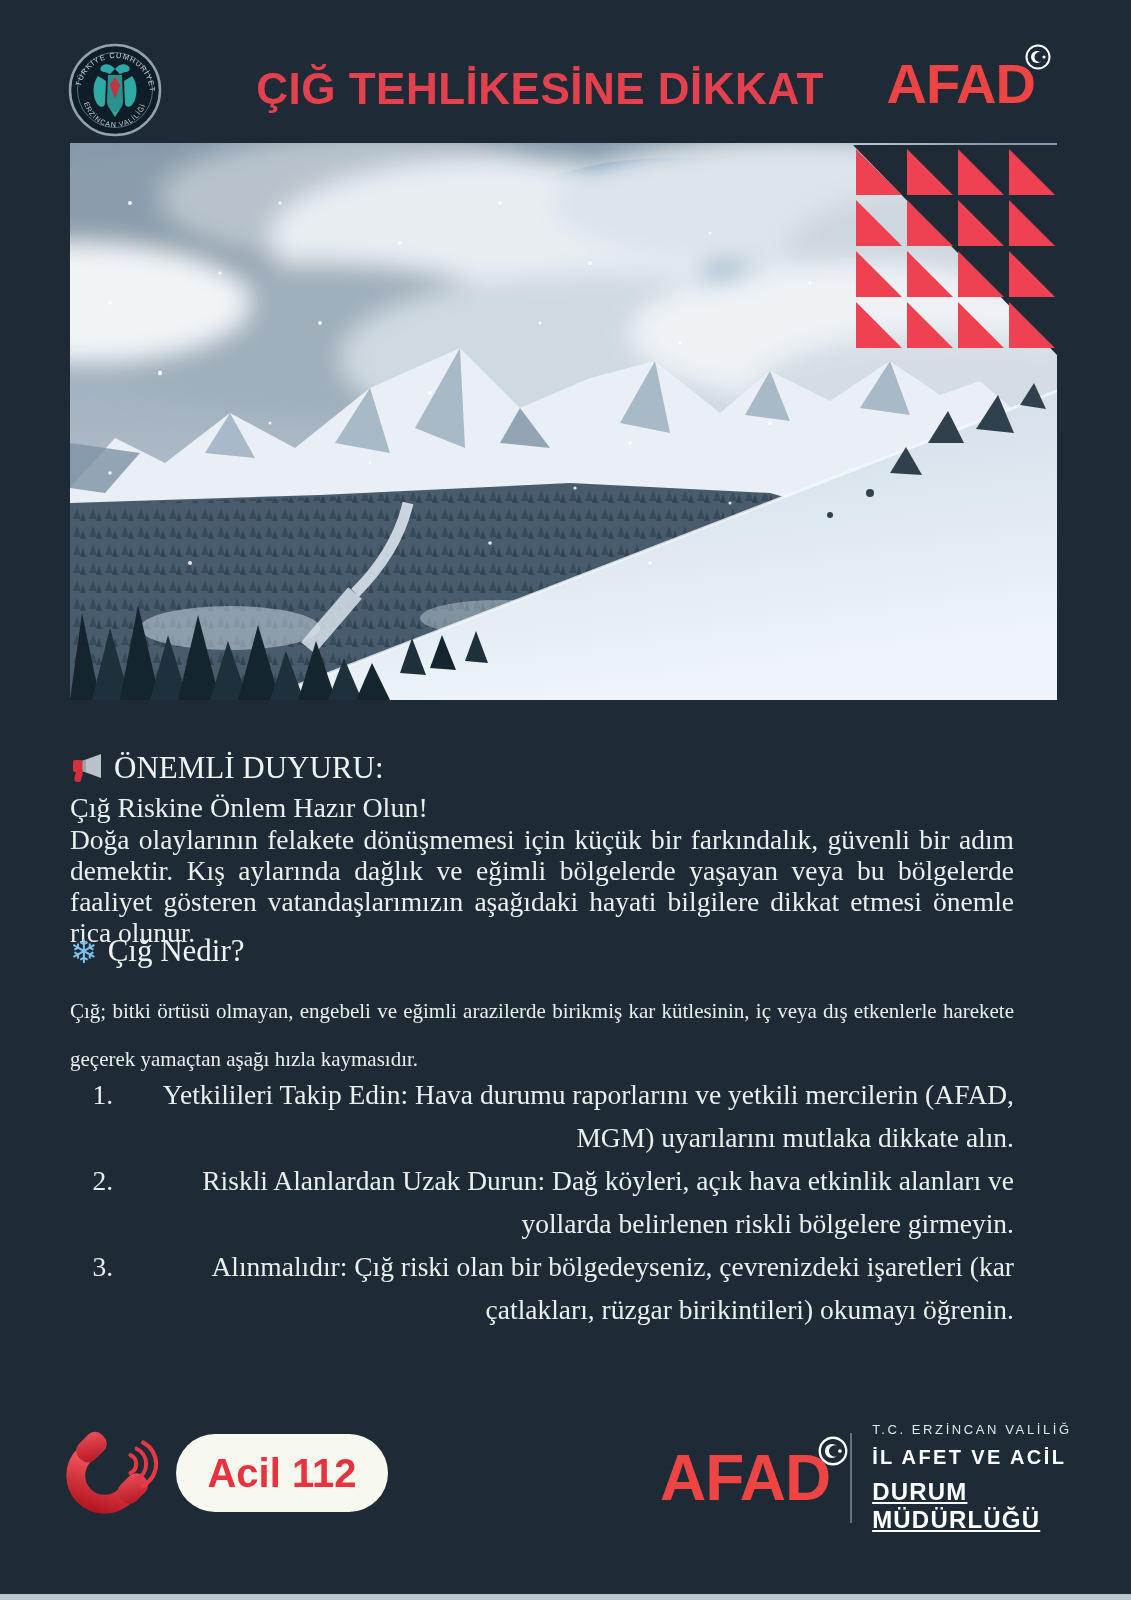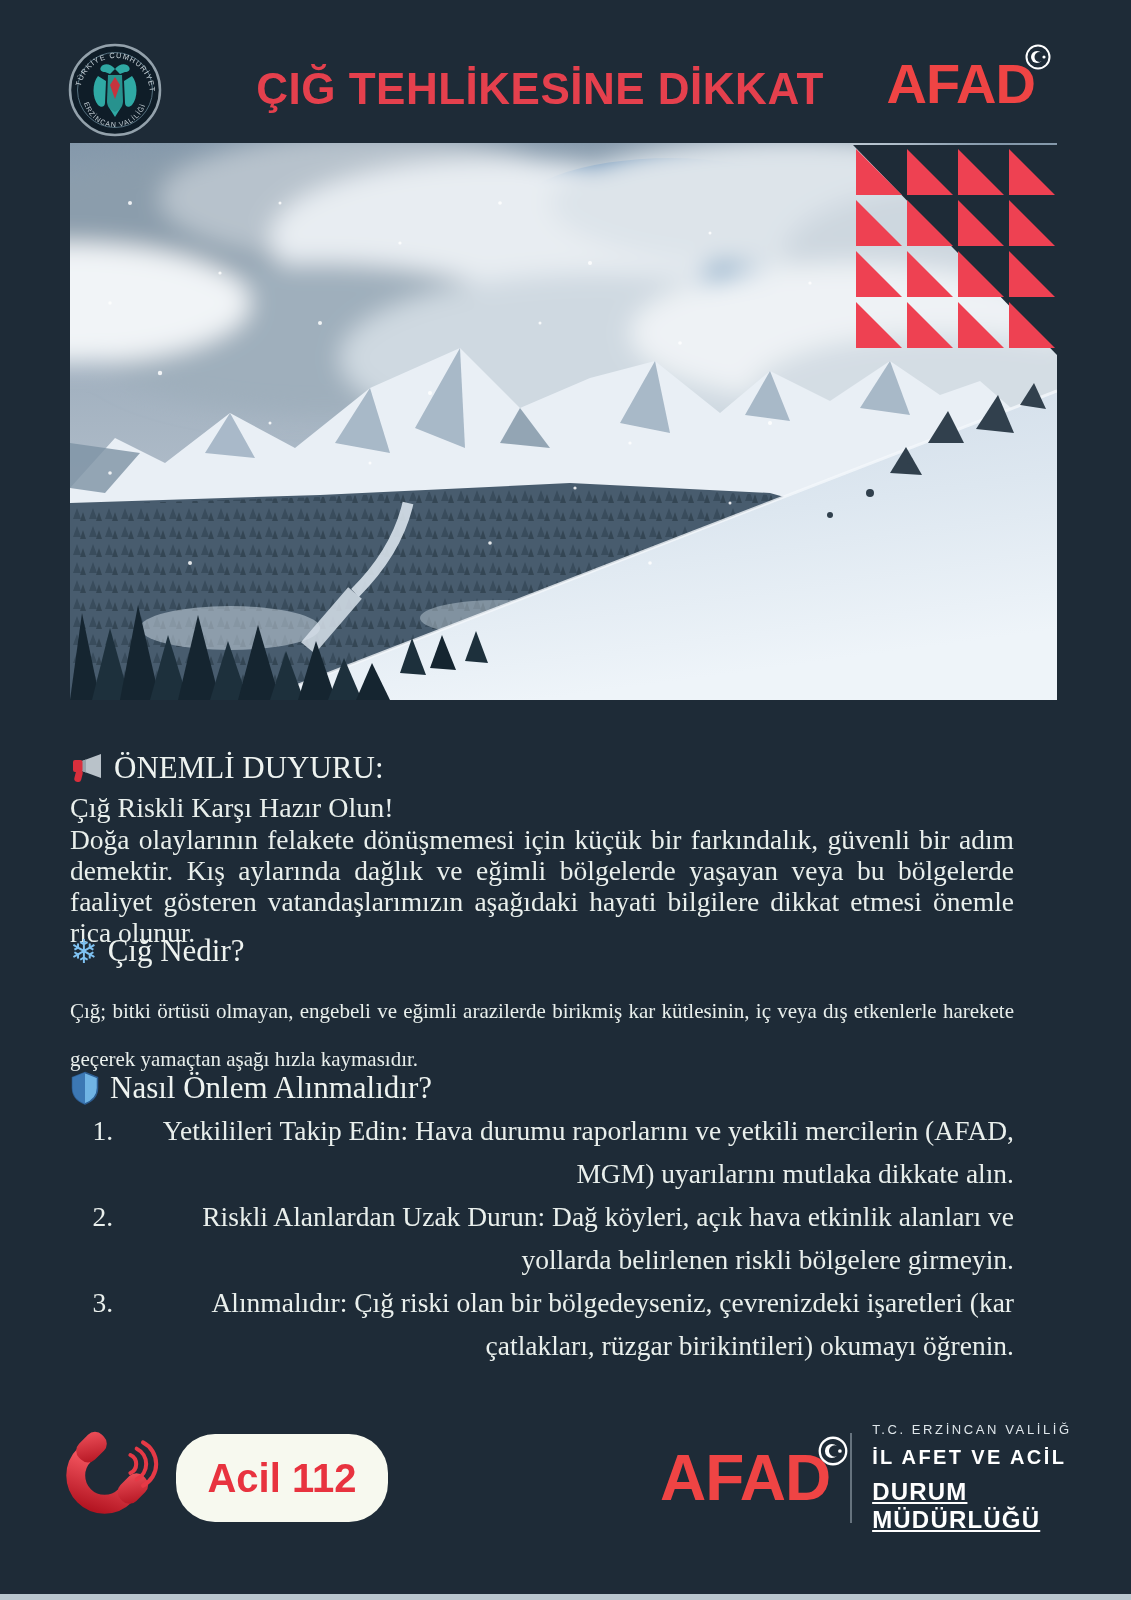--- a/index.html
+++ b/index.html
@@ -32,21 +32,21 @@
   .sec-head .ic{margin-right:10px;display:inline-flex;align-items:center;}
   .snow-glyph{font-family:"DejaVu Sans",sans-serif;font-size:33px;color:#7fc2f2;line-height:1;}
   .sub-line{font-size:28px;margin-top:6px;}
   .para{font-size:27.5px;line-height:31px;text-align:justify;margin-top:0;}
   .para-wide{font-size:21px;line-height:48px;text-align:justify;margin-top:18px;}
   .prevent-list{margin:3px 0 0 0;padding:0 0 0 50px;font-size:27.5px;line-height:43px;text-align:right;}
   .prevent-list li{padding-left:2px;}
   
   .phone-icon{position:absolute;left:62px;top:1408px;}
   .pill{
-    position:absolute;left:176px;top:1434px;width:212px;height:88px;border-radius:39px;
+    position:absolute;left:176px;top:1434px;width:212px;height:78px;border-radius:39px;
     background:#f7f9ef;display:flex;align-items:center;justify-content:center;
   }
   .pill span{
     font-family:"Liberation Sans",sans-serif;font-weight:700;font-size:40px;color:#e8333f;
   }
   .afad-bottom{position:absolute;left:660px;top:1422px;display:flex;align-items:center;gap:20px;}
   .afad-bottom .afad-word{font-size:64px;}
   .afad-bottom .afad-crescent{right:-18px;top:-10px;}
   .f-divider{width:2px;height:90px;background:#8e9aa4;opacity:.65;}
   .org{display:flex;flex-direction:column;gap:9px;font-family:"Liberation Sans",sans-serif;color:#ffffff;}
@@ -249,42 +249,33 @@
       <span class="ic">
         <svg width="34" height="32" viewBox="0 0 34 32">
           <polygon points="12,9 31,2 31,26 12,19" fill="#b9c2c9"></polygon>
           <polygon points="12,9 16,7.5 16,20.5 12,19" fill="#97a2aa"></polygon>
           <rect x="3" y="8" width="9.5" height="12" rx="2" fill="#d92f3c"></rect>
           <rect x="5" y="18" width="7" height="12" rx="3" fill="#d92f3c" transform="rotate(14 8.5 24)"></rect>
         </svg>
       </span>
       <span>ÖNEMLİ DUYURU:</span>
     </div>
-    <div class="sub-line">Çığ Riskli Karşı Hazır Olun!</div>
+    <div class="sub-line">Çığ Riskine Önlem Hazır Olun!</div>
     <p class="para">Doğa olaylarının felakete dönüşmemesi için küçük bir farkındalık, güvenli bir adım demektir. Kış aylarında dağlık ve eğimli bölgelerde yaşayan veya bu bölgelerde faaliyet gösteren vatandaşlarımızın aşağıdaki hayati bilgilere dikkat etmesi önemle rica olunur.</p>
   </div>
 
   <div class="content" style="top:933px;">
     <div class="sec-head">
       <span class="ic snow-glyph">❄</span>
       <span>Çığ Nedir?</span>
     </div>
     <p class="para-wide">Çığ; bitki örtüsü olmayan, engebeli ve eğimli arazilerde birikmiş kar kütlesinin, iç veya dış etkenlerle harekete geçerek yamaçtan aşağı hızla kaymasıdır.</p>
   </div>
 
   <div class="content" style="top:1070px;">
-    <div class="sec-head">
-      <span class="ic">
-        <svg width="30" height="34" viewBox="0 0 30 34">
-          <path d="M 15 1.5 L 27.5 6.5 V 17 Q 27.5 28 15 33 Q 2.5 28 2.5 17 V 6.5 Z" fill="#70b4e4" stroke="#2d5e92" stroke-width="1.5"></path>
-          <path d="M 15 1.5 L 2.5 6.5 V 17 Q 2.5 28 15 33 Z" fill="#3c78b4"></path>
-        </svg>
-      </span>
-      <span>Nasıl Önlem Alınmalıdır?</span>
-    </div>
     <ol class="prevent-list">
       <li>Yetkilileri Takip Edin: Hava durumu raporlarını ve yetkili mercilerin (AFAD, MGM) uyarılarını mutlaka dikkate alın.</li>
       <li>Riskli Alanlardan Uzak Durun: Dağ köyleri, açık hava etkinlik alanları ve yollarda belirlenen riskli bölgelere girmeyin.</li>
       <li>Alınmalıdır: Çığ riski olan bir bölgedeyseniz, çevrenizdeki işaretleri (kar çatlakları, rüzgar birikintileri) okumayı öğrenin.</li>
     </ol>
   </div>
 
   <div class="phone-icon">
     <svg width="108" height="112" viewBox="-10 -8 120 116">
       <defs>

